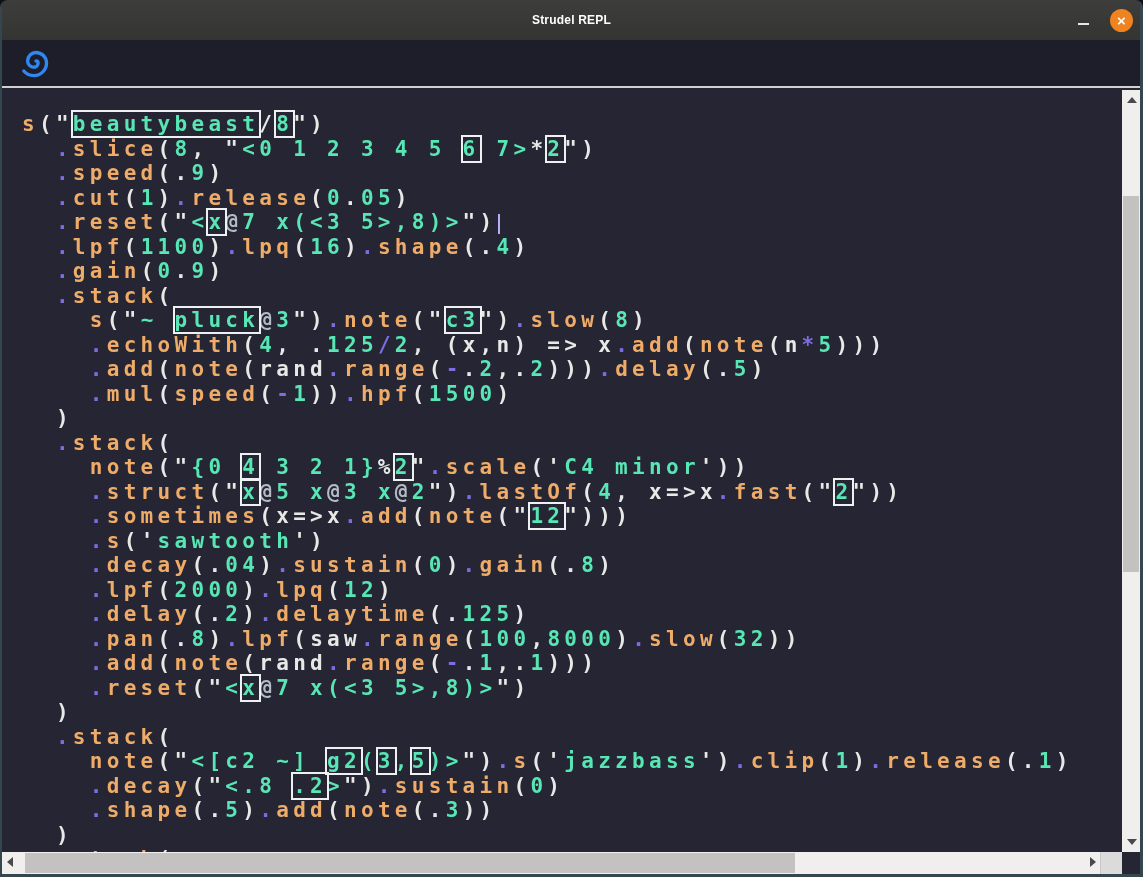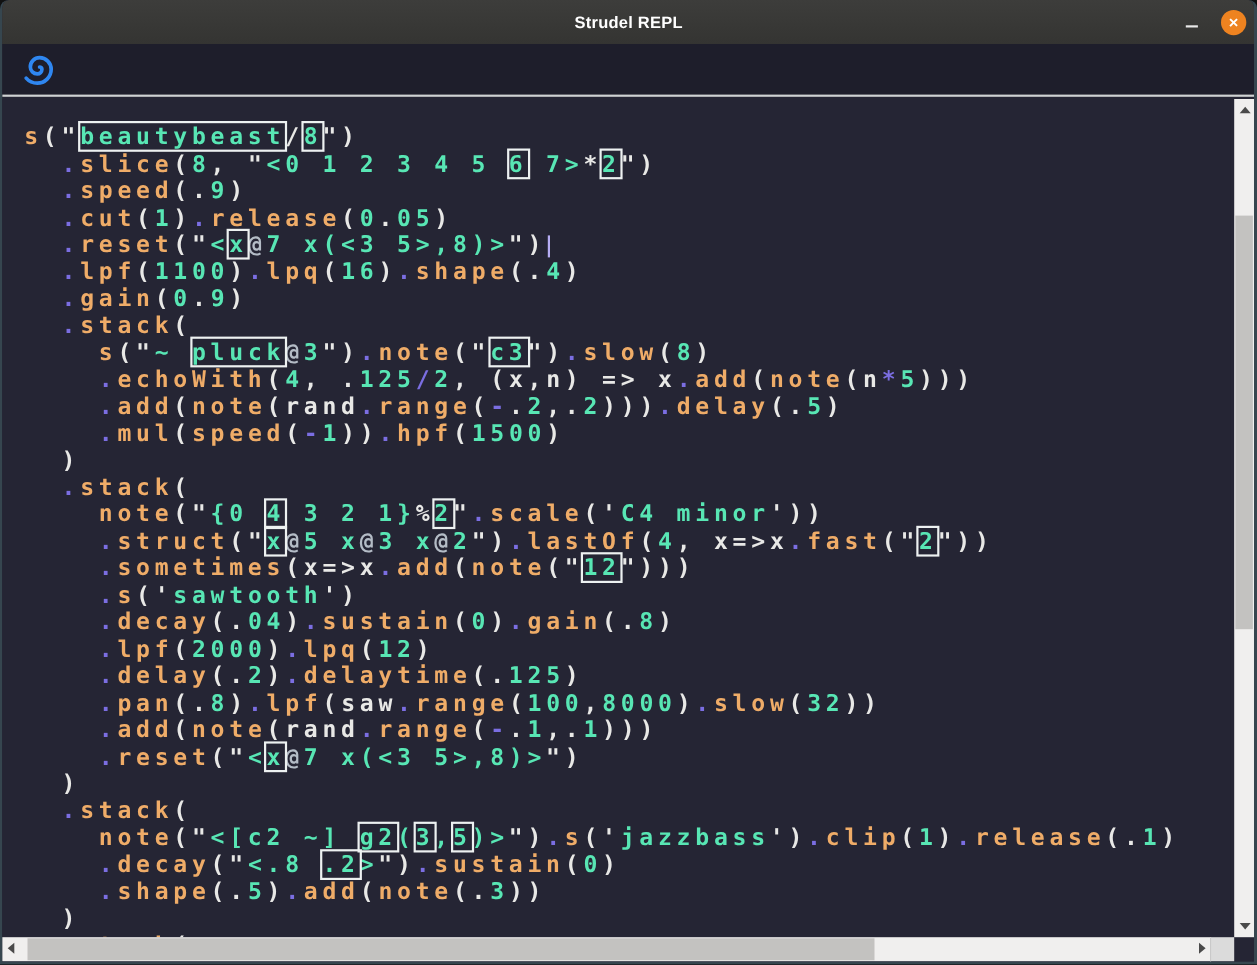--- a/index.html
+++ b/index.html
@@ -13,21 +13,21 @@
     border-right:3px solid var(--window_border);
     border-bottom:3px solid var(--window_border);
   }
   
   .titlebar{
     position:absolute;top:0;left:-2px;right:-3px;height:40px;
     background:linear-gradient(#3d3d3b,#343432);
     border-radius:8px 8px 0 0;
     display:flex;align-items:center;justify-content:center;
   }
-  .titlebar .title{color:#fff;font-size:15px;font-weight:bold;letter-spacing:.2px;}
+  .titlebar .title{color:#fff;font-size:12px;font-weight:bold;letter-spacing:.2px;}
   .win-btns{position:absolute;right:10px;top:0;height:40px;display:flex;align-items:center;gap:14px;}
   .min-btn{width:26px;height:26px;display:flex;align-items:center;justify-content:center;cursor:default;}
   .min-btn .bar{width:11px;height:2px;background:#e8e8e8;margin-top:8px;}
   .close-btn{
     width:23px;height:23px;border-radius:50%;background:var(--close_button);
     display:flex;align-items:center;justify-content:center;
     color:#fff;font-weight:bold;font-size:15px;line-height:1;cursor:default;
   }
   
   .toolbar{

